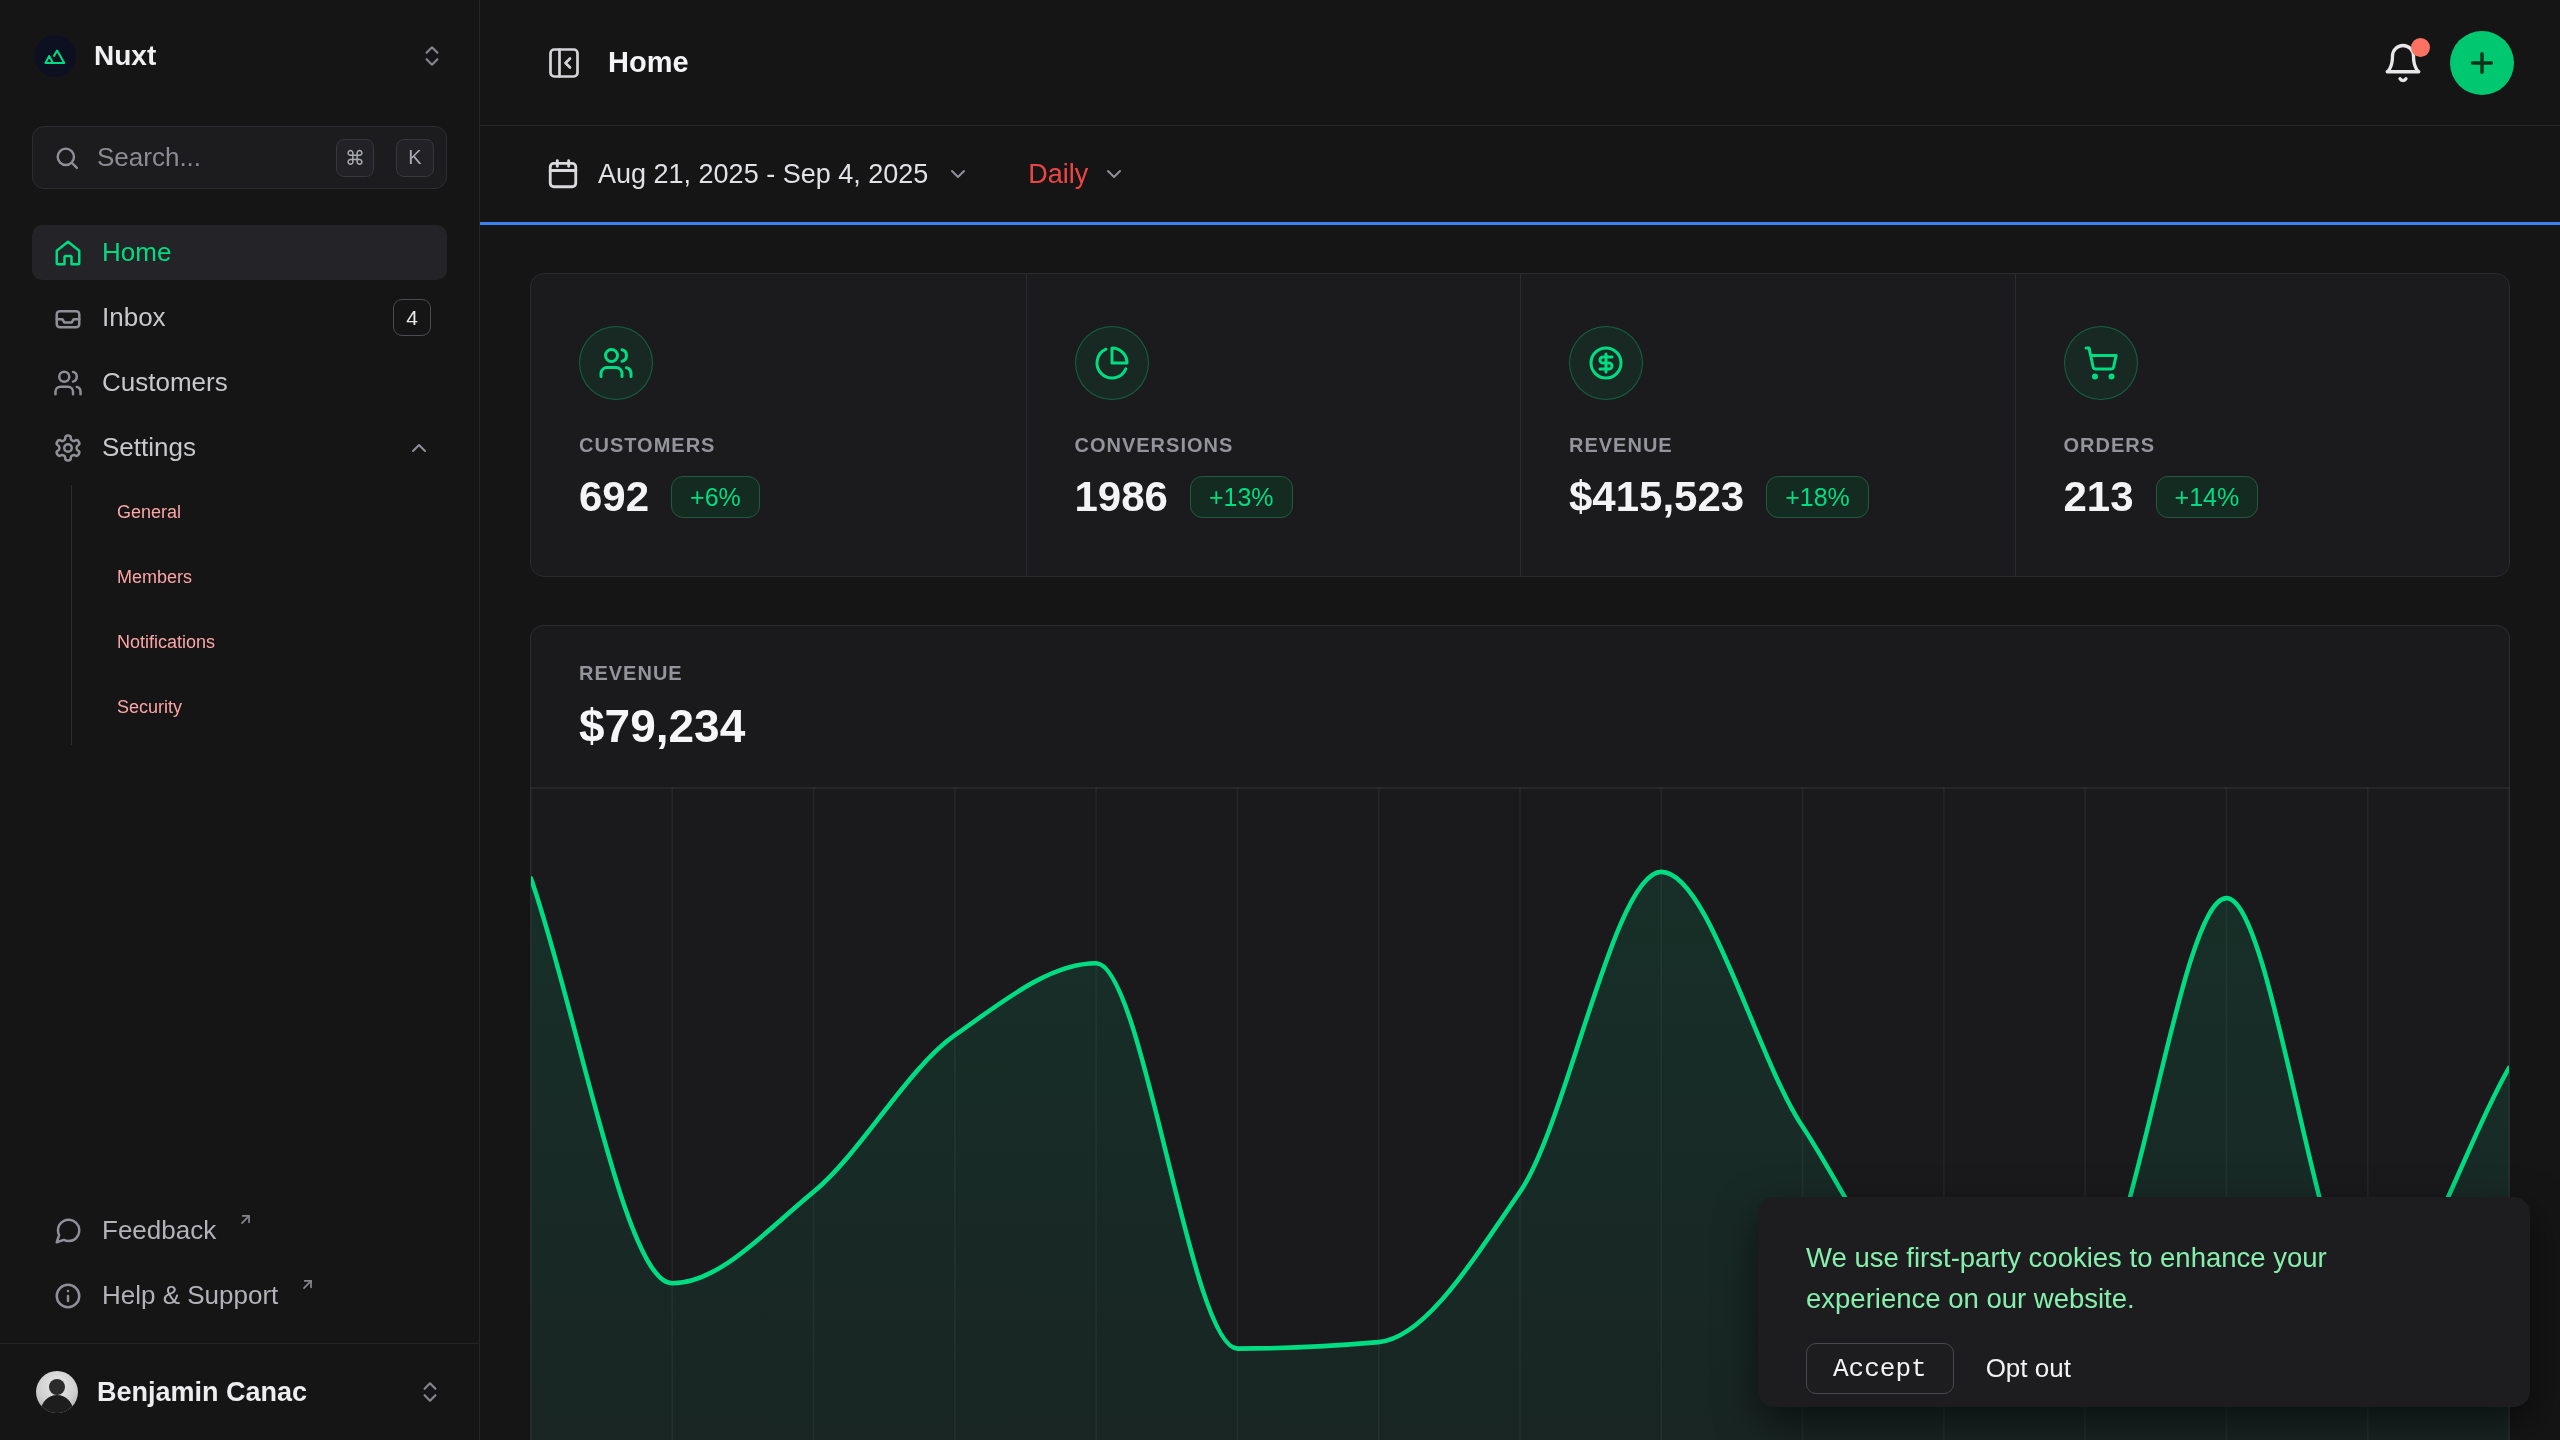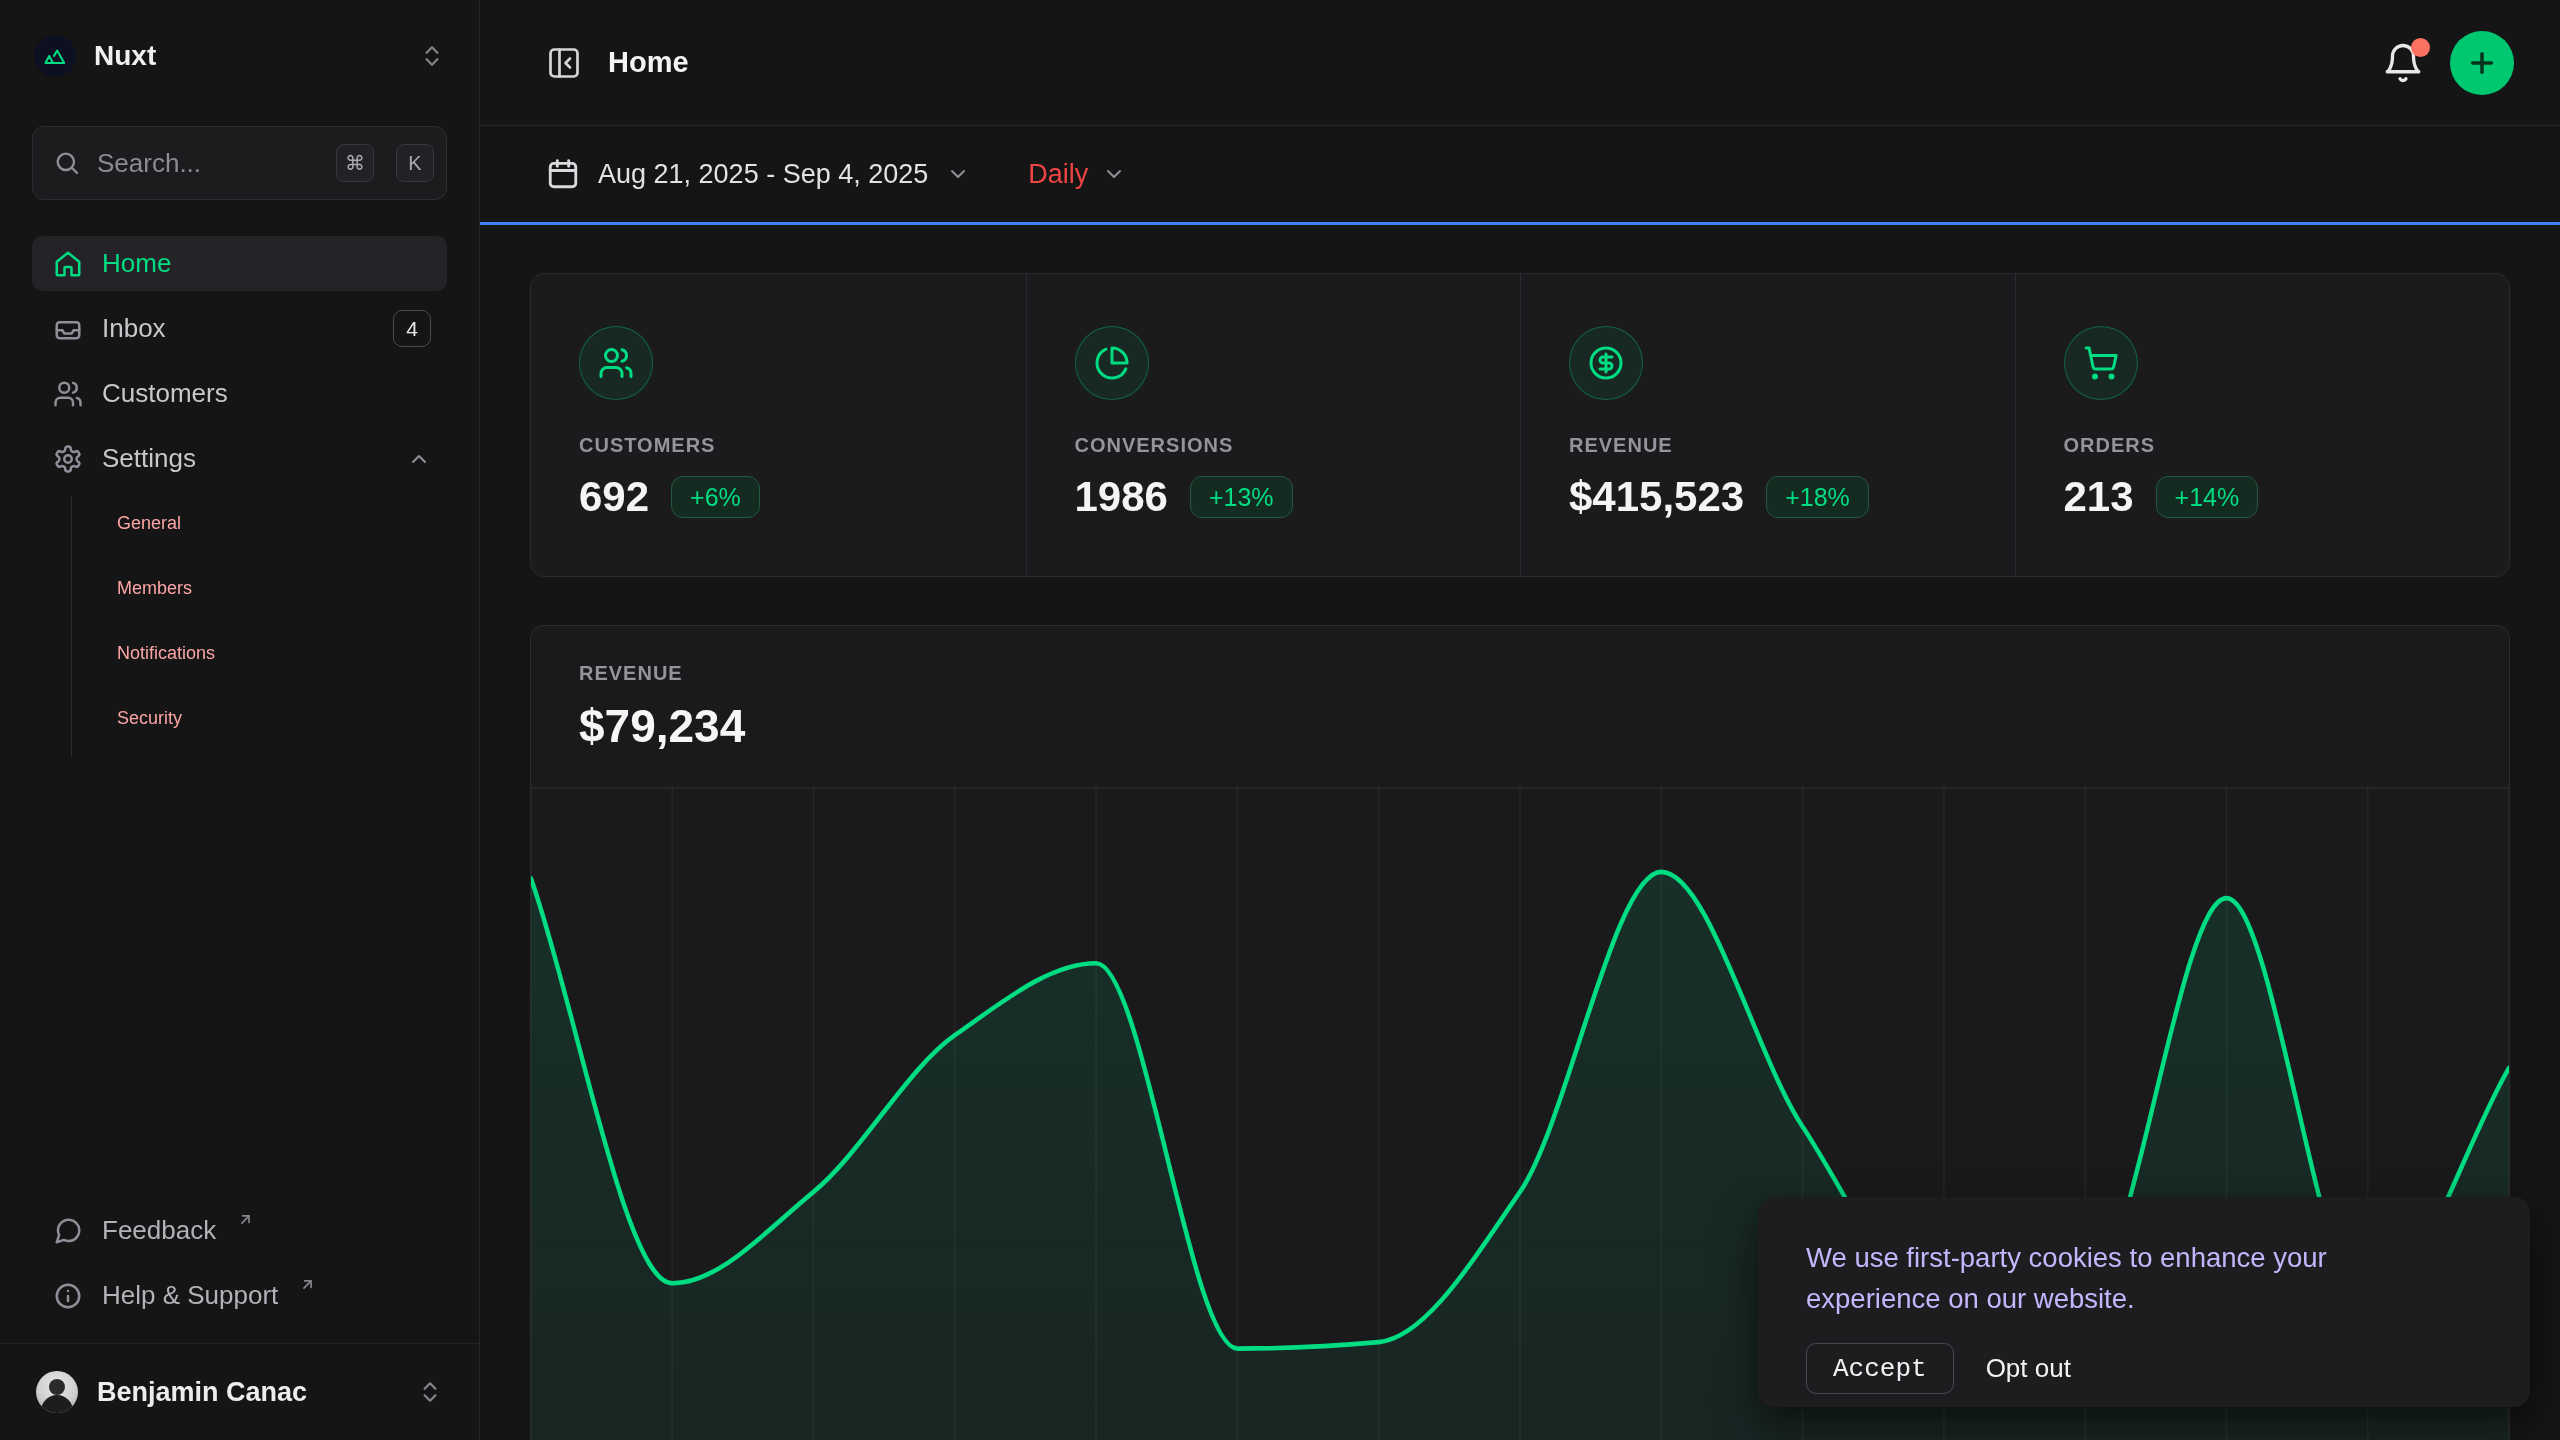--- a/index.html
+++ b/index.html
@@ -27,21 +27,21 @@
   }
   .workspace-logo {
     width:42px; height:42px; border-radius:50%;
     background:#0d1020; display:flex; align-items:center; justify-content:center;
     flex:0 0 42px;
   }
   .workspace-name { font-size:28px; font-weight:600; color:#f0f0f2; flex:1; }
   .updown { color:#85858d; }
 
   .search-box {
-    margin-top:38px; height:74px;
+    margin-top:38px; height:63px;
     border:1px solid #2d2d31; background:#1c1c1f;
     border-radius:12px; display:flex; align-items:center;
     padding:0 12px 0 20px; gap:16px; cursor:text;
   }
   .search-box .placeholder { font-size:26px; color:#8b8b93; flex:1; }
   .kbd {
     min-width:38px; height:38px; padding:0 8px;
     border:1px solid #37373c; background:#222226; border-radius:8px;
     color:#aaaab2; font-size:20px;
     display:flex; align-items:center; justify-content:center;
@@ -168,21 +168,21 @@
   .chart-wrap { flex:1; margin-top:34px; position:relative; }
   .chart-wrap svg { width:100%; height:100%; }
 
   
   .cookie-banner {
     position:absolute; right:30px; bottom:33px; width:772px; height:210px;
     background:#1d1d20; border-radius:16px;
     box-shadow:0 16px 40px rgba(0,0,0,0.55);
     padding:40px 48px; z-index:10;
   }
-  .cookie-text { font-size:27.5px; line-height:41px; color:#c4b5fd; max-width:600px; }
+  .cookie-text { font-size:27.5px; line-height:41px; color:#86efac; max-width:600px; }
   .cookie-actions { display:flex; align-items:center; gap:22px; margin-top:24px; }
   .accept-btn {
     height:51px; padding:0 26px; border-radius:10px;
     border:1.5px solid #48484e; background:transparent;
     color:#f2f2f4; font-size:26px; font-family:Liberation Mono, monospace; cursor:pointer;
     display:flex; align-items:center;
   }
   .optout-btn {
     height:47px; padding:0 10px; border:none; background:transparent;
     color:#f2f2f4; font-size:26px; font-family:inherit; cursor:pointer;

